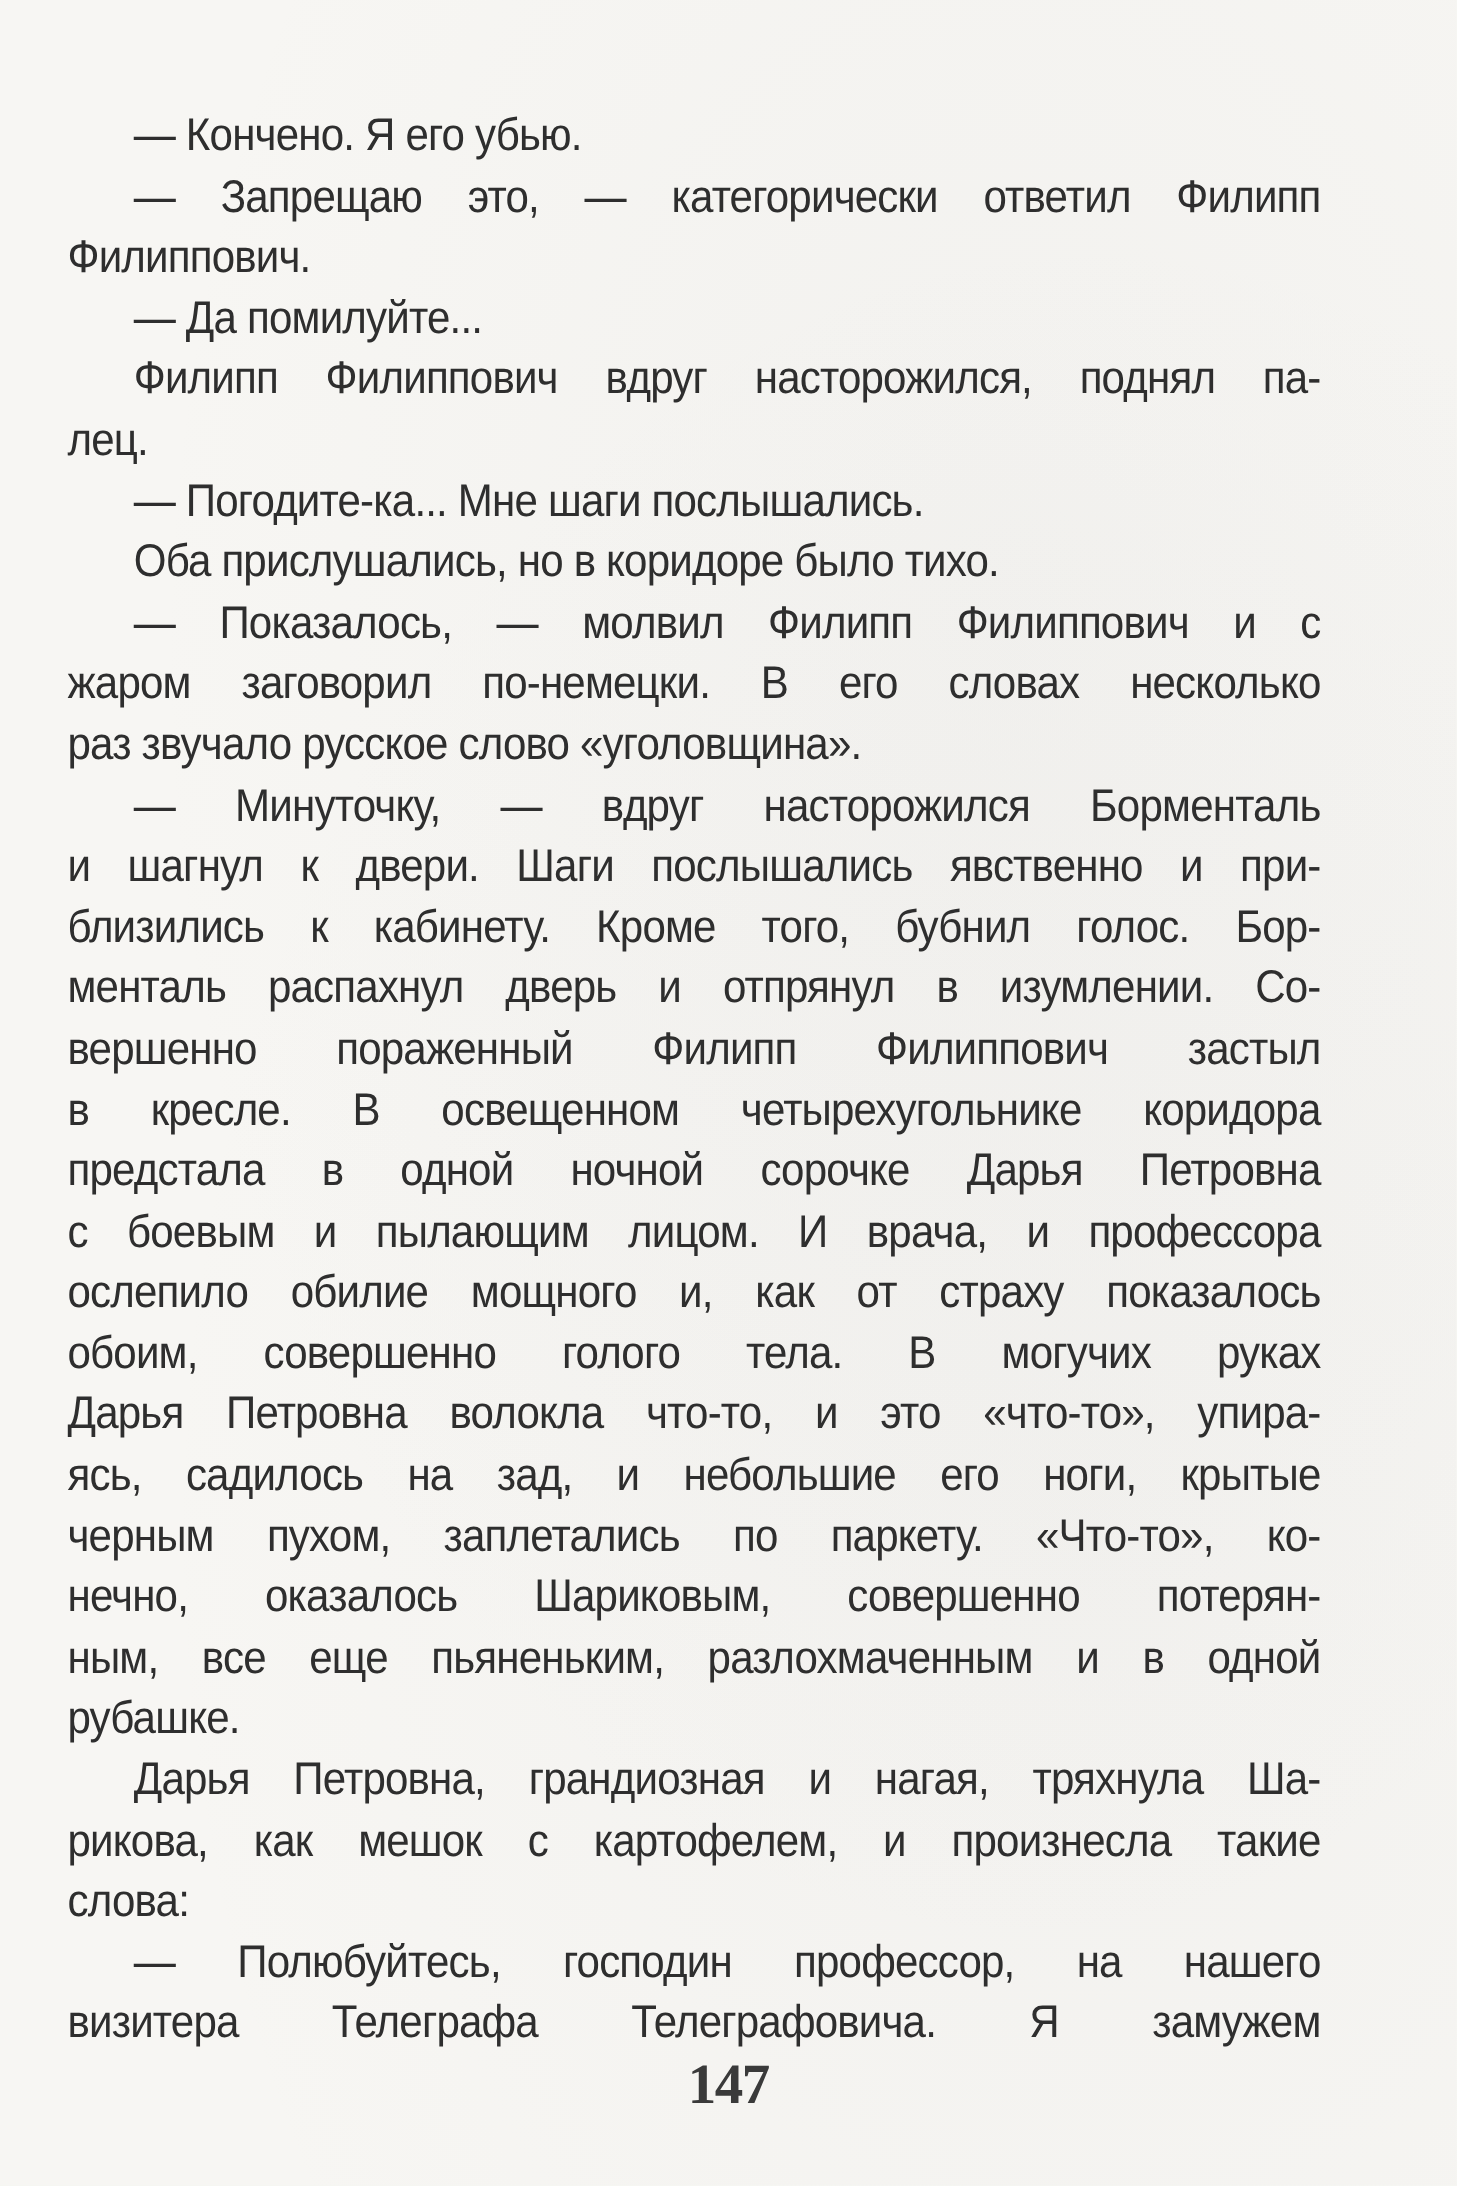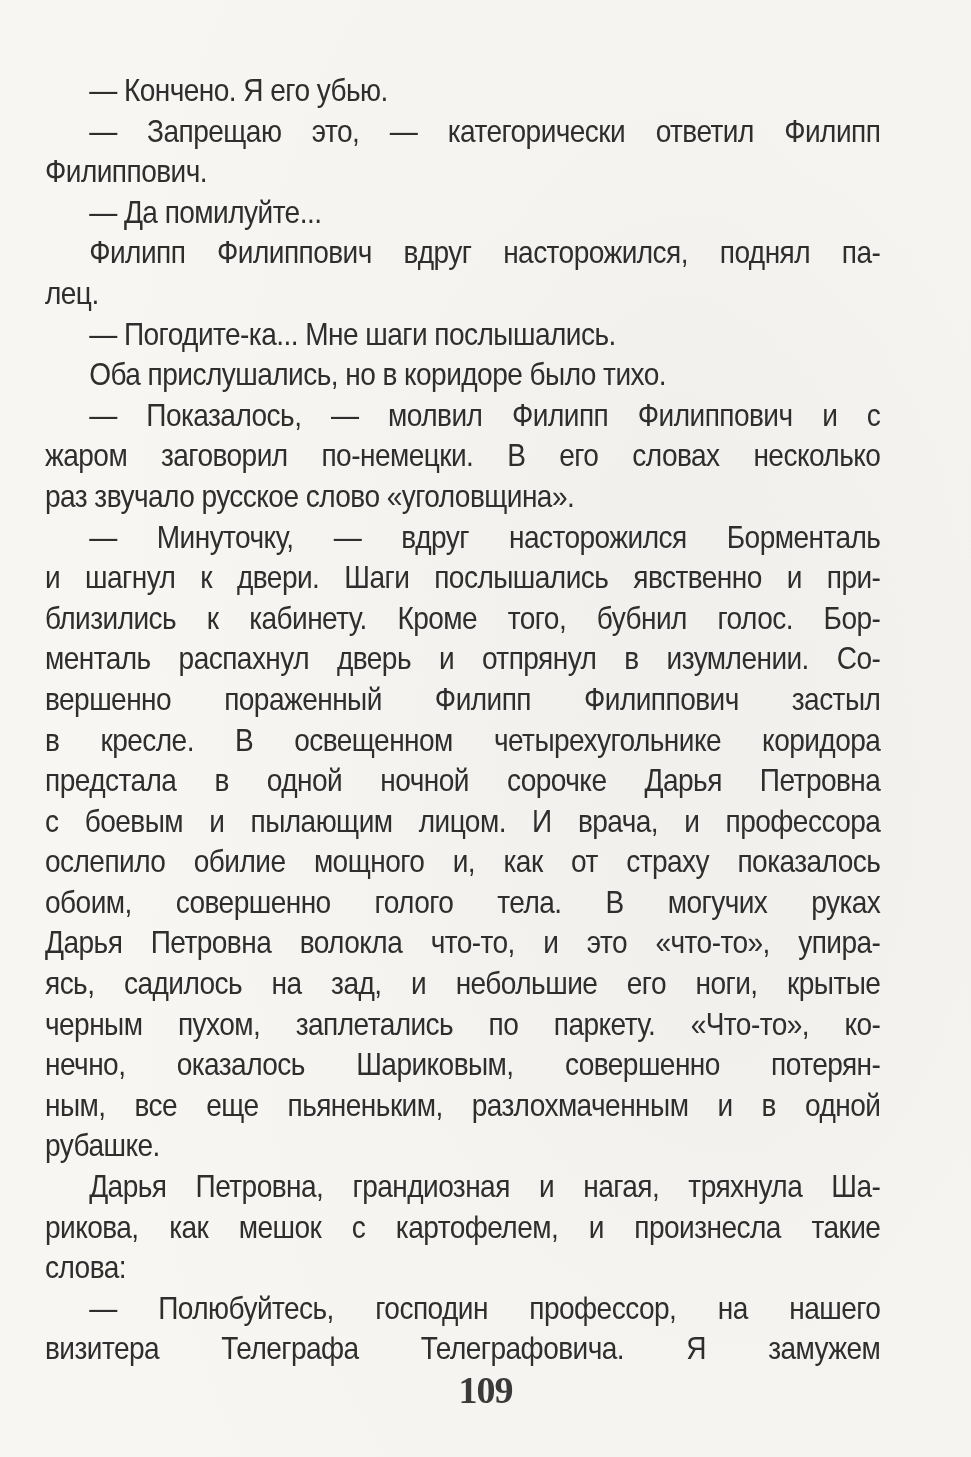--- a/index.html
+++ b/index.html
@@ -95,14 +95,14 @@
       <span class="line">черным пухом, заплетались по паркету. «Что-то», ко-</span>
       <span class="line">нечно, оказалось Шариковым, совершенно потерян-</span>
       <span class="line">ным, все еще пьяненьким, разлохмаченным и в одной</span>
       <span class="line last">рубашке.</span>
       <span class="line indent">Дарья Петровна, грандиозная и нагая, тряхнула Ша-</span>
       <span class="line">рикова, как мешок с картофелем, и произнесла такие</span>
       <span class="line last">слова:</span>
       <span class="line indent">— Полюбуйтесь, господин профессор, на нашего</span>
       <span class="line">визитера Телеграфа Телеграфовича. Я замужем</span>
     </div>
-  <div class="page-number">109</div>
+  <div class="page-number">147</div>
 </div>
 
 </body></html>

